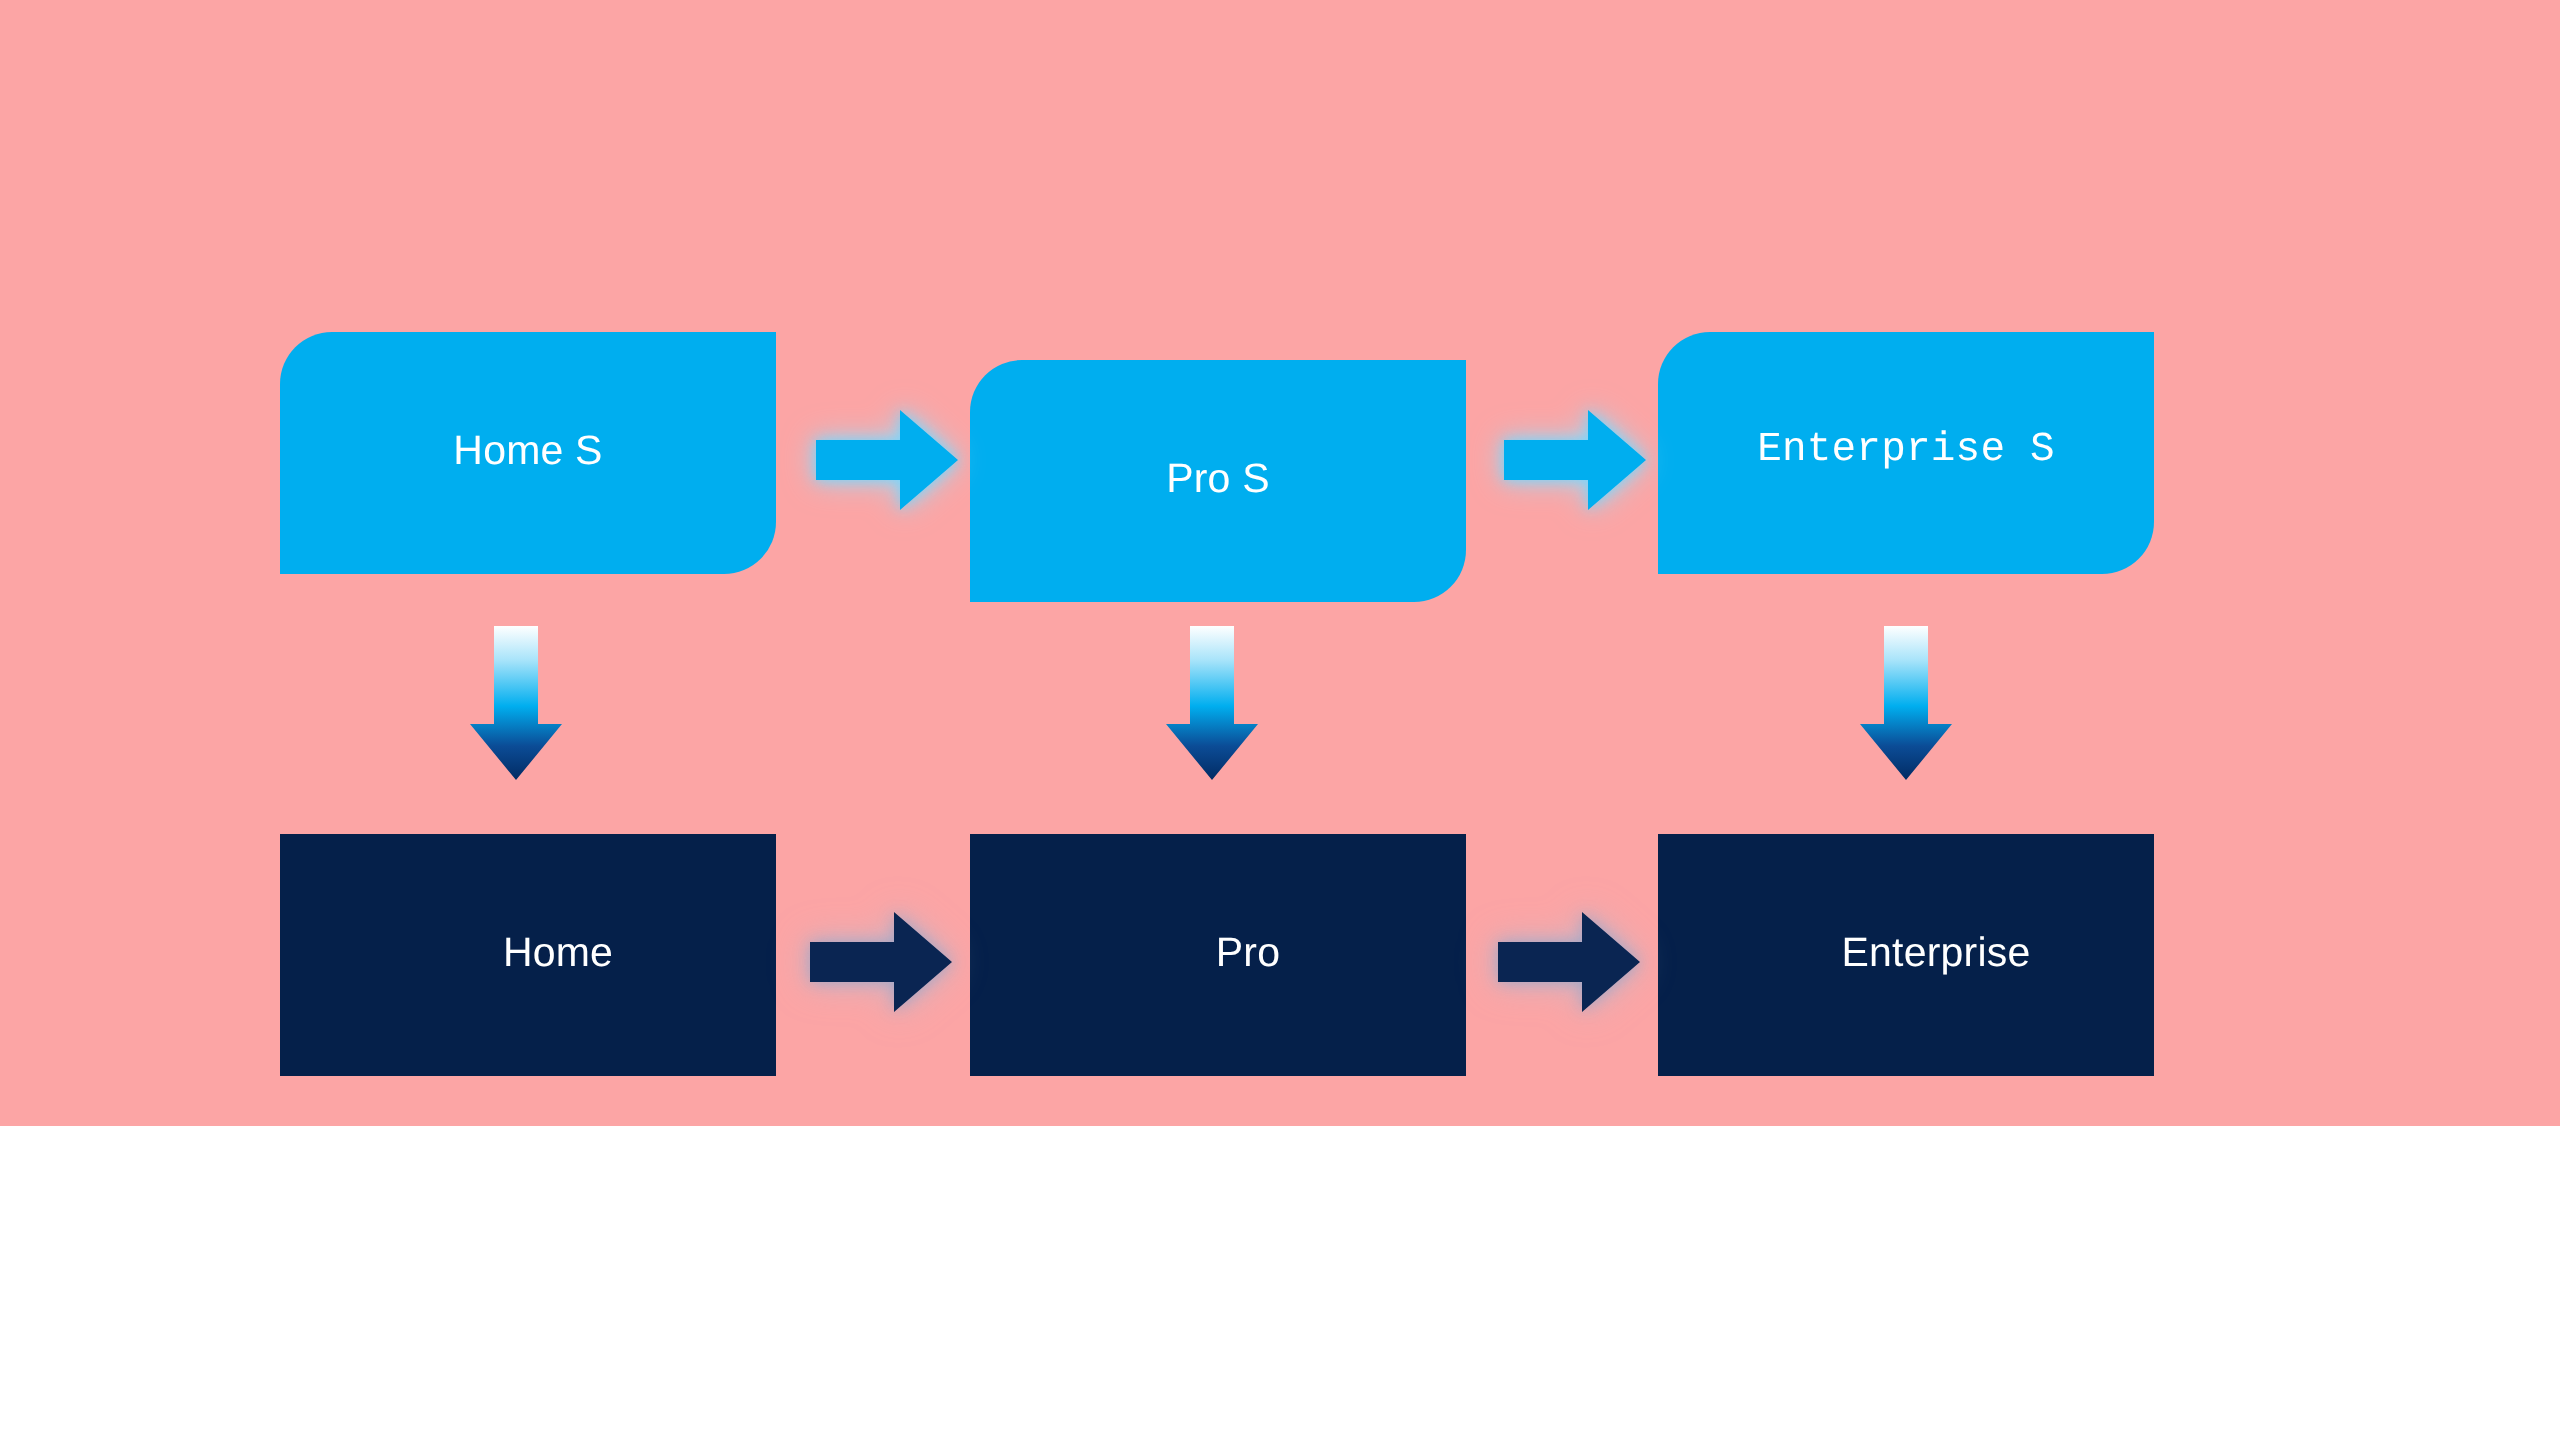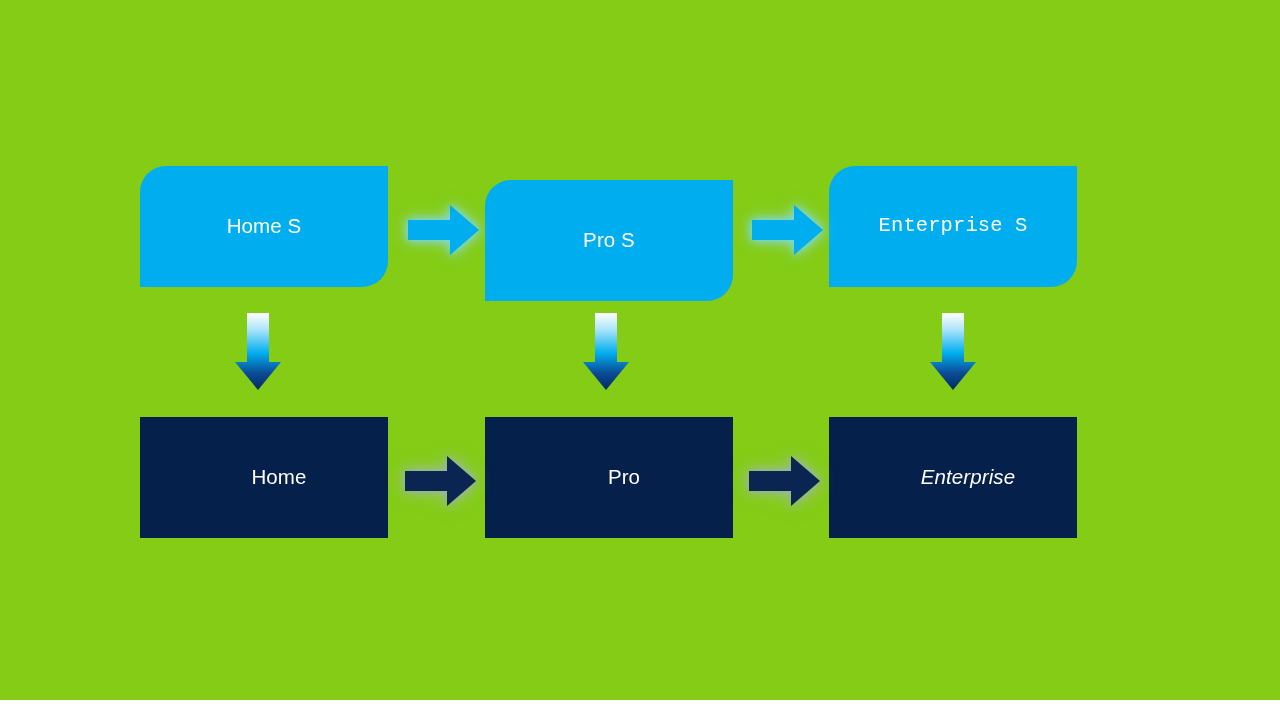--- a/index.html
+++ b/index.html
@@ -11,22 +11,22 @@
   body {
     width: 1280px;
     height: 720px;
     overflow: hidden;
     font-family: "Liberation Sans", sans-serif;
   }
 
   #canvas {
     position: relative;
     width: 1280px;
-    height: 700px;
-    background: #84cc16;
+    height: 563px;
+    background: #fca5a5;
   }
 
   
   .node {
     position: absolute;
     display: flex;
     align-items: center;
     justify-content: center;
     box-sizing: border-box;
     color: #ffffff;
@@ -141,21 +141,21 @@
   </div>
 
   <div class="node tier-base" style="left:140px; top:417px; width:248px; height:121px;">
     <span>Home</span>
   </div>
 
   <div class="node tier-base" style="left:485px; top:417px; width:248px; height:121px;align-items:center;">
     <span>Pro</span>
   </div>
 
-  <div class="node tier-base" style="left:829px; top:417px; width:248px; height:121px;font-style:italic;">
+  <div class="node tier-base" style="left:829px; top:417px; width:248px; height:121px;">
     <span>Enterprise</span>
   </div>
 
   <div class="arrow arrow-h-dark" style="left:405px; top:455px; width:72px; height:52px;">
     <svg width="72" height="52" viewBox="0 0 72 52" class="glow-dark">
       <polygon class="arrow-shape" points="0,16 42,16 42,1 71,26 42,51 42,36 0,36"></polygon>
     </svg>
   </div>
 
   <div class="arrow arrow-h-dark" style="left:749px; top:455px; width:72px; height:52px;">

